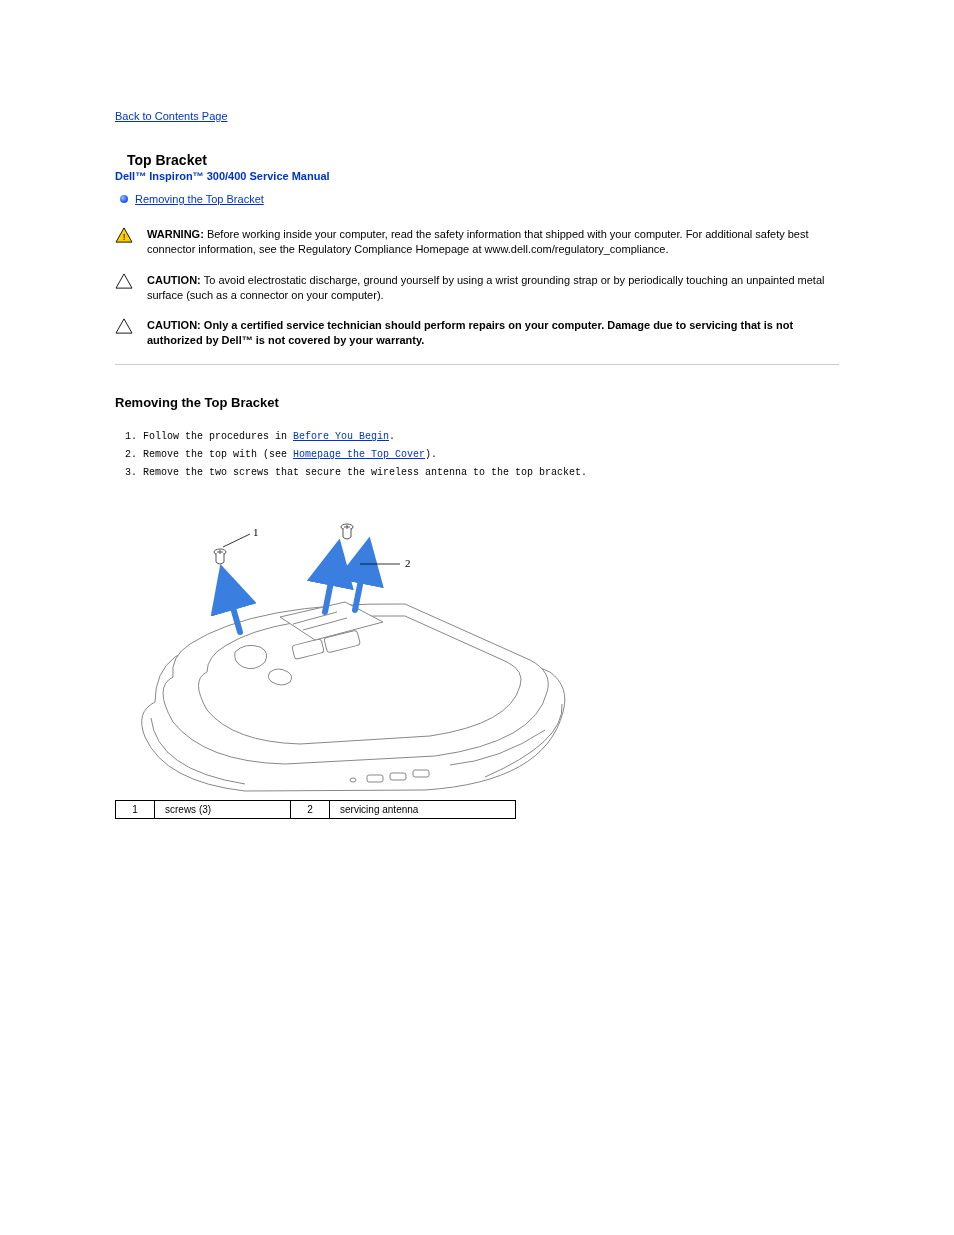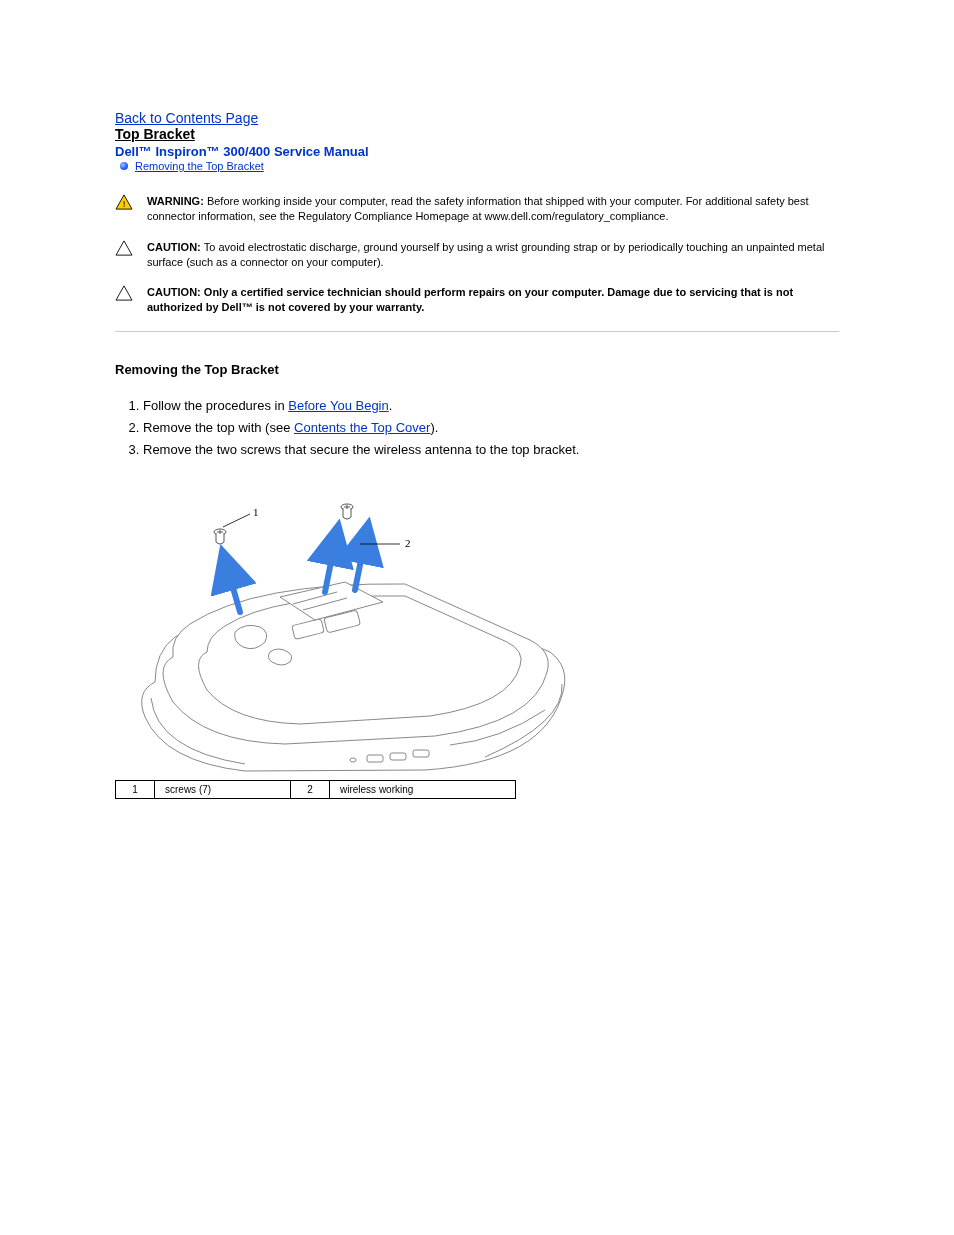--- a/index.html
+++ b/index.html
@@ -15,32 +15,33 @@
     min-height: 1235px;
     box-sizing: border-box;
     padding: 110px 115px 0 115px;
     position: relative;
   }
   a.link {
     color: #0033cc;
     text-decoration: underline;
   }
   .back {
-    font-size: 14px;
+    font-size: 11px;
+    margin-bottom: 30px;
   }
   .section-title {
     font-size: 14px;
     font-weight: bold;
-    margin: 0 0 2px 0;
-    text-decoration: underline;
+    margin: 0 0 2px 12px;
   }
   .product {
-    font-size: 13px;
+    font-size: 11px;
     font-weight: bold;
     color: #0033cc;
+    margin-bottom: 10px;
   }
   .bullets {
     margin: 0;
     padding: 0;
     list-style: none;
   }
   .bullets li {
     position: relative;
     padding-left: 20px;
     line-height: 15px;
@@ -83,21 +84,22 @@
     margin: 8px 0 30px 0;
   }
   .h2 {
     font-size: 13px;
     font-weight: bold;
     margin: 0 0 18px 0;
   }
   ol.steps {
     margin: 0 0 10px 0;
     padding-left: 28px;
-    font-size: 13px;
+    font-size: 10px;
+    font-family: Liberation Mono, monospace;
   }
   ol.steps li {
     padding: 2px 0;
     line-height: 1.4;
   }
   .diagram-wrap {
     margin: 10px 0 0 0;
   }
   .diagram {
     width: 460px;
@@ -174,21 +176,21 @@
 
   <hr>
 
   <div class="h2">Removing the Top Bracket</div>
 
   <ol class="steps">
     <li>
       <span>Follow the procedures in </span><a href="#" class="link">Before You Begin</a><span>.</span>
     </li>
     <li>
-      <span>Remove the top with (see </span><a href="#" class="link">Contents the Top Cover</a><span>).</span>
+      <span>Remove the top with (see </span><a href="#" class="link">Homepage the Top Cover</a><span>).</span>
     </li>
     <li>Remove the two screws that secure the wireless antenna to the top bracket.</li>
   </ol>
 
   <div class="diagram-wrap">
     <svg class="diagram" viewBox="0 0 460 300">
       <defs>
         <marker id="arrow" markerWidth="8" markerHeight="8" refX="4" refY="4" orient="auto">
           <polygon points="0,0 8,4 0,8" fill="#3a7fe0"></polygon>
         </marker>
@@ -247,21 +249,21 @@
         <line x1="245" y1="72" x2="285" y2="72"></line>
       </g>
       <text x="138" y="44" font-size="11" font-family="Verdana">1</text>
       <text x="290" y="75" font-size="11" font-family="Verdana">2</text>
     </svg>
 
     <table class="legend">
       <tbody>
           <tr>
         <td class="num">1</td>
-        <td style="width:115px">screws (7)</td>
+        <td style="width:115px">screws (3)</td>
         <td class="num">2</td>
-        <td style="width:165px">wireless working</td>
+        <td style="width:165px">servicing antenna</td>
       </tr>
     </tbody>
       </table>
   </div>
 
 </div>
 
 </body></html>

